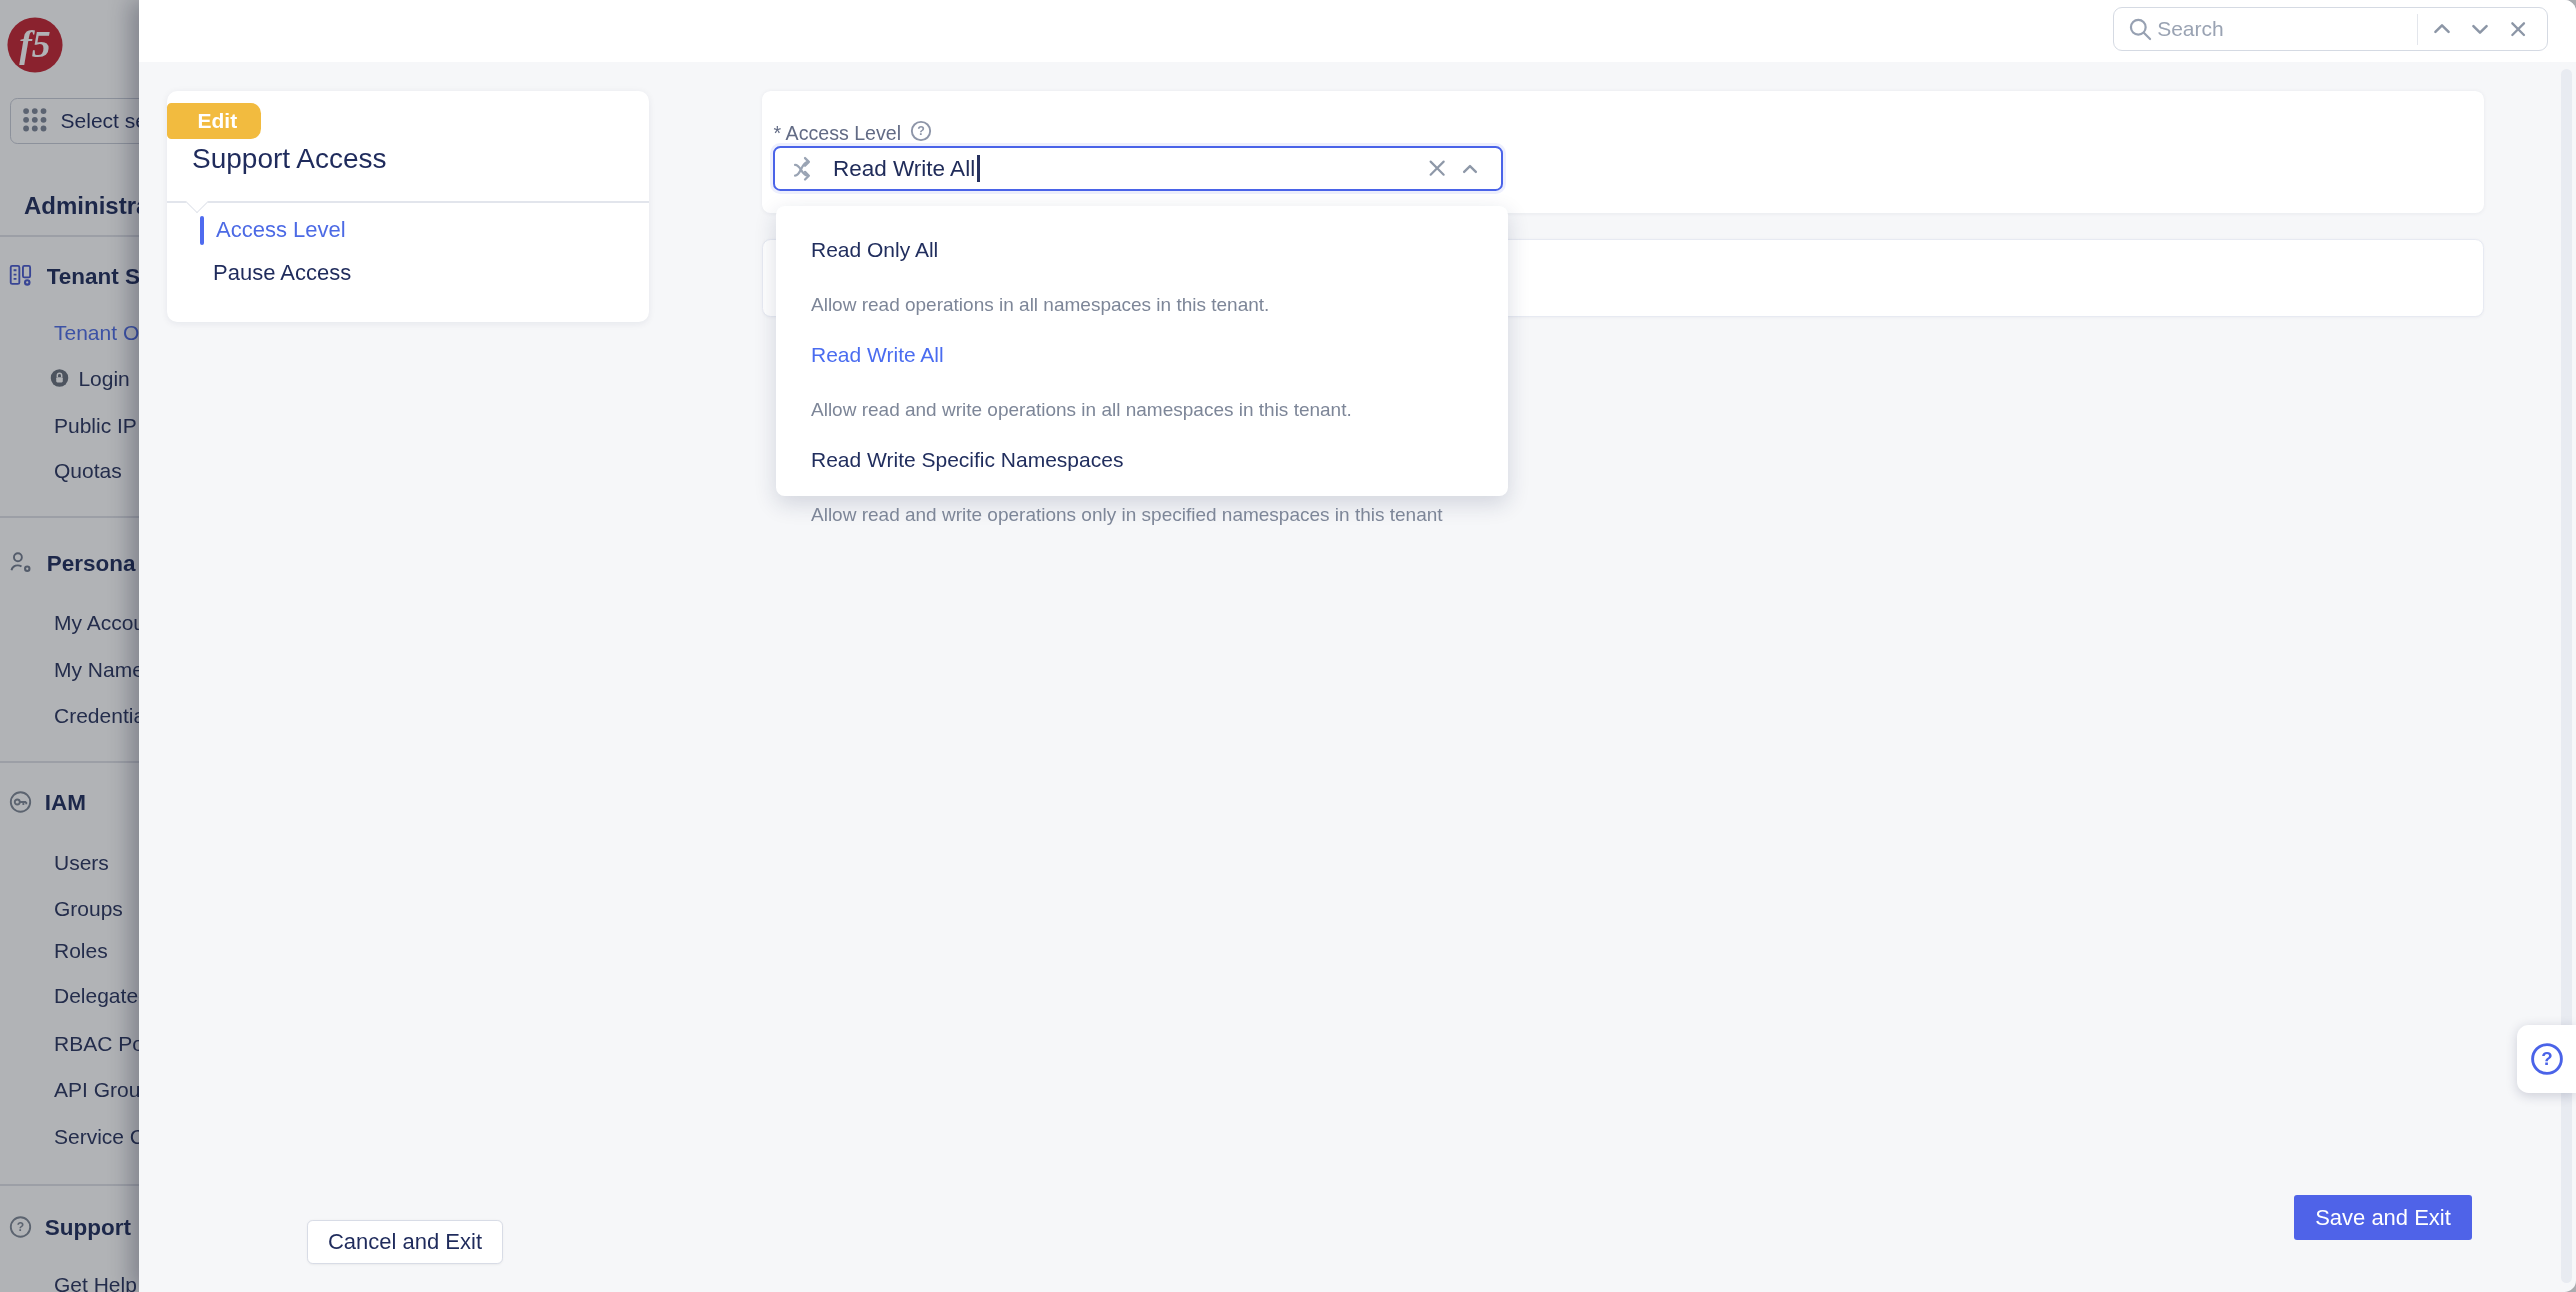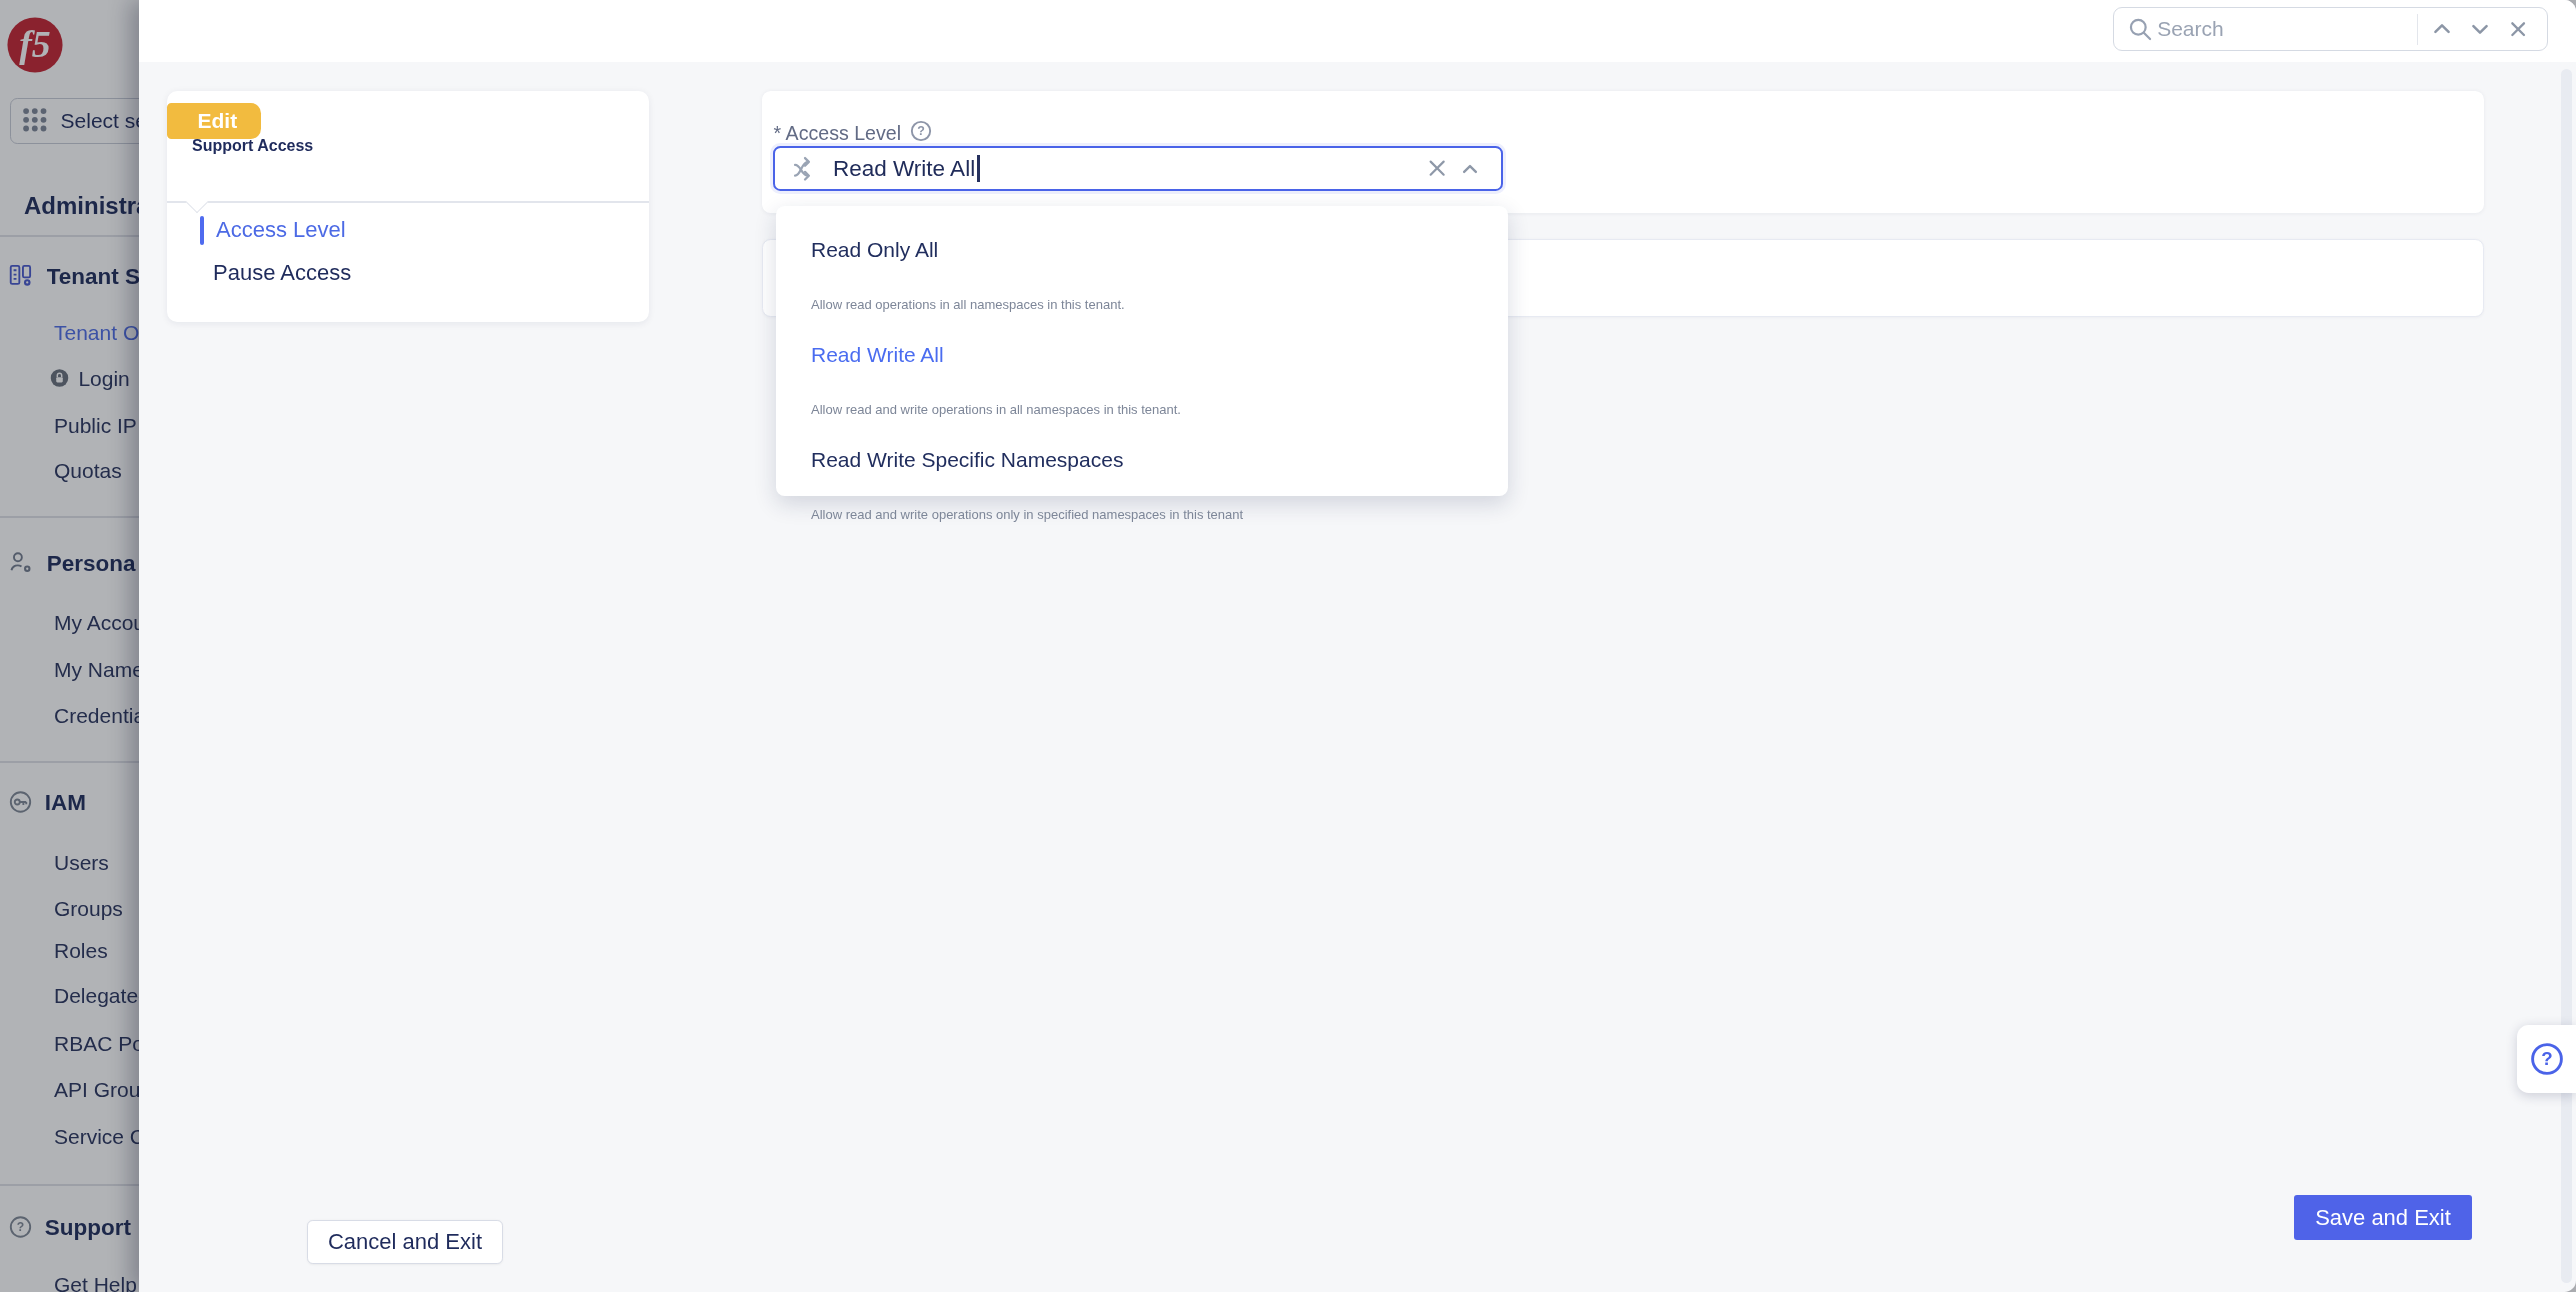--- a/index.html
+++ b/index.html
@@ -28,21 +28,21 @@
   .panel-header { position:absolute; left:0; top:0; right:0; height:62px; background:#fff; border-radius:0 11.6px 0 0; }
 
   .findbar { position:absolute; right:28px; top:7.3px; width:435px; height:44px; background:#fff; border:1.5px solid #d5dae3; border-radius:9px; display:flex; align-items:center; padding:0 10.2px; }
   .findbar input { border:none; outline:none; flex:1; font-size:21px; color:#30395a; font-family:inherit; background:transparent; min-width:0; }
   .findbar input::placeholder { color:#9aa3b3; }
   .findbar .vline { width:1.5px; height:30.5px; background:#e3e6ec; margin:0 4.4px; }
   .fb-btn { width:38px; height:38px; display:flex; align-items:center; justify-content:center; cursor:pointer; }
 
   .nav-card { position:absolute; left:28px; top:91px; width:482px; height:231px; background:#fff; border-radius:10.2px; box-shadow:0 1.5px 7.3px rgba(20,30,70,0.07); }
   .edit-badge { position:absolute; left:0; top:11.6px; width:94px; height:36px; background:#f2bb3f; border-radius:4.4px 10.2px 10.2px 4.4px; color:#fff; font-size:21px; font-weight:bold; line-height:36px; padding-left:30.5px; }
-  .nav-title { position:absolute; left:25px; top:46px; font-size:16px; font-weight:bold; color:#1f2b5c; }
+  .nav-title { position:absolute; left:25px; top:52px; font-size:28px; font-weight:normal; color:#1f2b5c; }
   .nav-sep { position:absolute; left:0; right:0; top:110px; height:1.5px; background:#e2e5ec; }
   .nav-notch { position:absolute; left:22px; top:103px; width:16px; height:16px; background:#fff; border-right:1.5px solid #e2e5ec; border-bottom:1.5px solid #e2e5ec; transform:rotate(45deg); }
   .nav-item { position:absolute; left:49px; font-size:22px; transform:translateY(-50%); cursor:pointer; }
   .nav-item.active { color:#4c6ae5; }
   .nav-item.idle { color:#1f2b5c; left:46px; }
   .active-bar { position:absolute; left:33px; top:125px; width:3.6px; height:29px; border-radius:2.2px; background:#4f6bef; }
 
   .form-card { position:absolute; left:623px; top:91px; width:1722px; height:122px; background:#fff; border-radius:8.7px; box-shadow:0 0.7px 4.4px rgba(20,30,70,0.06); }
   .form-label { position:absolute; left:11.6px; top:29px; display:flex; align-items:center; gap:8.7px; font-size:19.6px; color:#626b85; }
   .combobox { position:absolute; left:11px; top:55px; width:730px; height:45px; background:#fff; border:2.2px solid #4a63e8; border-radius:7.3px; box-shadow:0 0 0 2.9px rgba(74,99,232,0.10); display:flex; align-items:center; padding:0 14.5px 0 17.4px; }
@@ -50,21 +50,21 @@
   .caret { width:2.2px; height:27.6px; background:#26315e; margin-left:2.2px; }
   .combobox .spacer { flex:1; }
   .cb-btn { display:flex; align-items:center; justify-content:center; width:33px; height:33px; cursor:pointer; }
 
   .card2 { position:absolute; left:623px; top:239px; width:1722px; height:78px; background:#fff; border:1.5px solid #e7eaf2; border-radius:8.7px; box-shadow:0 0.7px 2.9px rgba(20,30,70,0.04); }
 
   .dropdown { position:absolute; left:637px; top:206px; width:732px; height:290px; background:#fff; border-radius:8.7px; box-shadow:0 7.3px 22px rgba(25,35,80,0.16); z-index:20; padding:30.5px 35px; }
   .dd-option { cursor:pointer; }
   .dd-title { font-size:21px; color:#212e5e; line-height:25px; margin-bottom:12.3px; }
   .dd-option.selected .dd-title { color:#4a6cf0; }
-  .dd-desc { font-size:13px; color:#7d8698; line-height:22px; margin-bottom:26px;margin-top:32px; }
+  .dd-desc { font-size:19px; color:#7d8698; line-height:22px; margin-bottom:26px;margin-top:32px; }
 
   .btn-cancel { position:absolute; left:168px; top:1220px; width:196px; height:44px; background:#fff; border:1.5px solid #d8dce6; border-radius:5.8px; font-size:22px; color:#1f2b5c; display:flex; align-items:center; justify-content:center; cursor:pointer; box-shadow:0 0.7px 2.2px rgba(0,0,0,0.05); }
   .btn-save { position:absolute; right:104px; top:1195px; width:178px; height:45px; background:#4f63e8; border:none; border-radius:3px; font-size:22px; color:#fff; display:flex; align-items:center; justify-content:center; cursor:pointer; }
 
   .scrollbar { position:absolute; right:4.4px; top:69px; bottom:8.7px; width:11px; background:#e8ebf1; border-radius:5.8px; z-index:15; }
   .help-fab { position:absolute; right:0; top:1025px; width:59px; height:68px; background:#fff; border-radius:11.6px 0 0 11.6px; box-shadow:0 2.9px 11.6px rgba(20,30,70,0.18); z-index:25; display:flex; align-items:center; justify-content:center; cursor:pointer; }
 </style>
 </head>
 <body>
 

